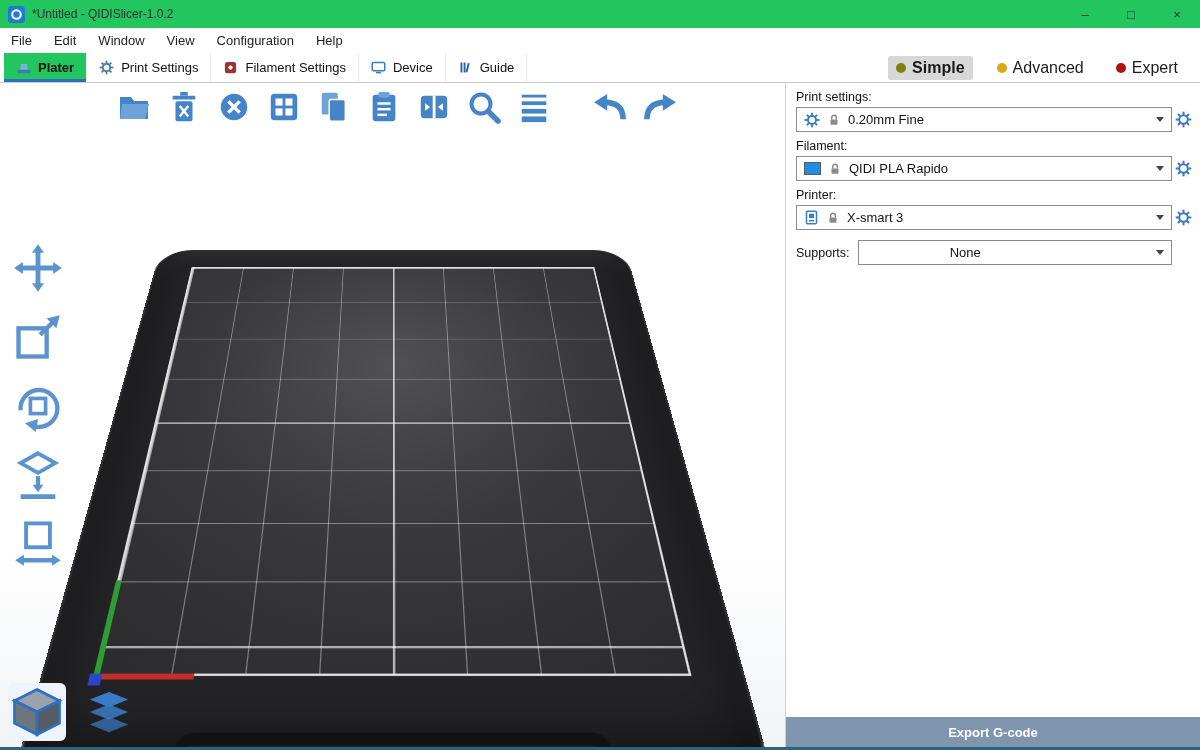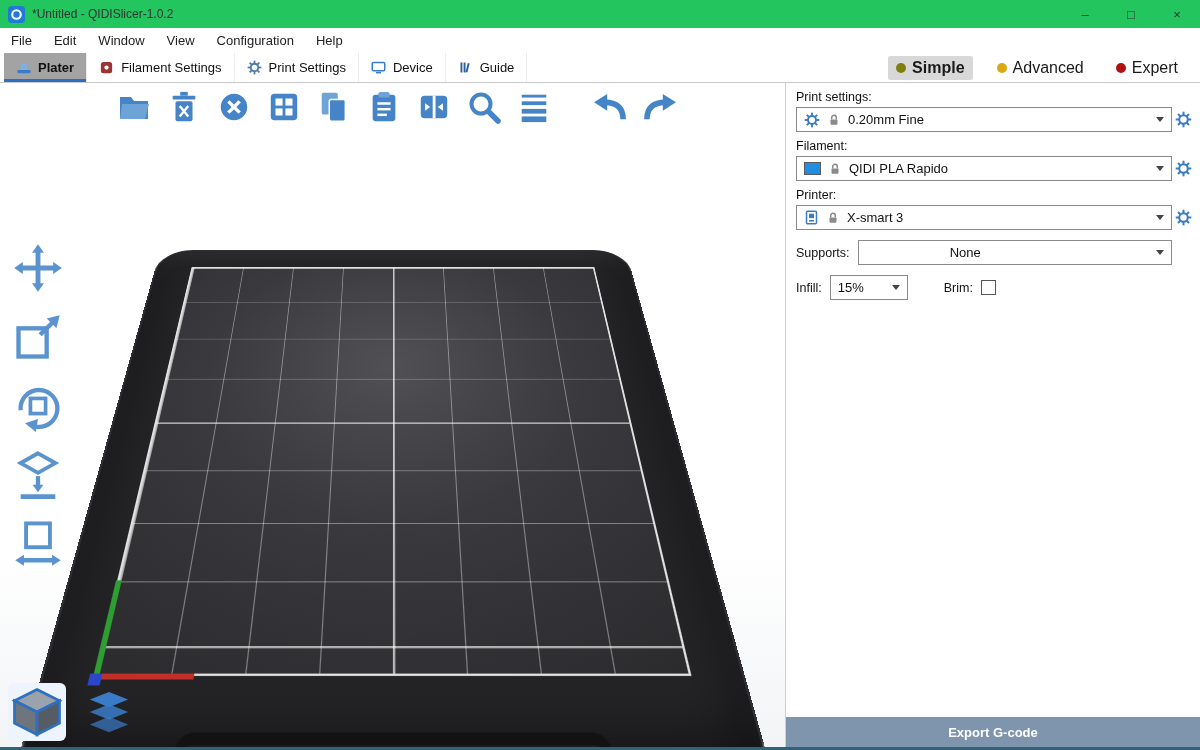--- a/index.html
+++ b/index.html
@@ -14,21 +14,21 @@
   .winbtn { width:46px; height:28px; display:flex; align-items:center; justify-content:center; font-size:13px; color:#333; cursor:default; }
 
   
   .menubar { height:25px; display:flex; align-items:center; gap:4px; padding-left:2px; background:#fff; }
   .menu-item { font-size:13px; color:#222; padding:3px 9px; }
 
   
   .tabbar { height:30px; display:flex; align-items:stretch; border-bottom:1px solid #c9c9c9; background:#fff; padding-left:4px; }
   .tab { display:flex; align-items:center; gap:6px; padding:0 12px; font-size:13px; color:#111; border-right:1px solid #ececec; position:relative; }
   .tab .ticon { width:16px; height:16px; display:inline-flex; }
-  .tab.active { background:#a3a3a3; font-weight:bold; }
+  .tab.active { background:#22c55e; font-weight:bold; }
   .tab.active::after { content:""; position:absolute; left:0; right:0; bottom:0; height:3px; background:#2d6fbe; }
   .modes { margin-left:auto; display:flex; align-items:center; gap:16px; padding-right:14px; }
   .mode { display:flex; align-items:center; gap:6px; font-size:16px; padding:3px 8px; border-radius:2px; }
   .mode.active { background:#d8d8d8; font-weight:bold; }
   .mdot { width:10px; height:10px; border-radius:50%; display:inline-block; }
 
   
   .main { position:relative; height:664px; }
   .viewport { position:absolute; left:0; top:0; width:786px; height:664px; overflow:hidden;
               background:linear-gradient(#ffffff 70%, #f2f4f6); border-right:1px solid #cfcfcf; }
@@ -123,43 +123,43 @@
       <svg viewBox="0 0 24 24" width="16" height="16">
         <rect x="2" y="15" width="20" height="5" rx="2" fill="#3a7bc8"></rect>
         <rect x="7" y="6" width="10" height="8" fill="#7fb0e0"></rect>
       </svg>
     </span>
     <span>Plater</span>
   </div>
   <div class="tab">
     <span class="ticon">
       <svg viewBox="0 0 24 24" width="15" height="15">
-        <rect x="3" y="3" width="18" height="18" rx="4" fill="#9c3434"></rect>
-        <circle cx="12" cy="12" r="3.4" fill="#fff"></circle>
-      </svg>
-    </span>
-    <span>Filament Settings</span>
-  </div>
-  <div class="tab">
-    <span class="ticon">
-      <svg viewBox="0 0 24 24" width="15" height="15">
         <g fill="#4a7ba6">
           <rect x="10.6" y="1" width="2.8" height="5"></rect>
             <rect x="10.6" y="18" width="2.8" height="5"></rect>
           <rect x="1" y="10.6" width="5" height="2.8"></rect>
             <rect x="18" y="10.6" width="5" height="2.8"></rect>
           <rect x="10.6" y="1" width="2.8" height="5" transform="rotate(45 12 12)"></rect>
           <rect x="10.6" y="18" width="2.8" height="5" transform="rotate(45 12 12)"></rect>
           <rect x="1" y="10.6" width="5" height="2.8" transform="rotate(45 12 12)"></rect>
           <rect x="18" y="10.6" width="5" height="2.8" transform="rotate(45 12 12)"></rect>
         </g>
         <circle cx="12" cy="12" r="6" fill="none" stroke="#4a7ba6" stroke-width="3"></circle>
       </svg>
     </span>
     <span>Print Settings</span>
+  </div>
+  <div class="tab">
+    <span class="ticon">
+      <svg viewBox="0 0 24 24" width="15" height="15">
+        <rect x="3" y="3" width="18" height="18" rx="4" fill="#9c3434"></rect>
+        <circle cx="12" cy="12" r="3.4" fill="#fff"></circle>
+      </svg>
+    </span>
+    <span>Filament Settings</span>
   </div>
   <div class="tab">
     <span class="ticon">
       <svg viewBox="0 0 24 24" width="15" height="15">
         <rect x="2" y="4" width="20" height="13" rx="2" fill="none" stroke="#3a7bc8" stroke-width="2.4"></rect>
         <rect x="8" y="19" width="8" height="2.4" fill="#3a7bc8"></rect>
       </svg>
     </span>
     <span>Device</span>
   </div>
@@ -504,27 +504,18 @@
     </div>
 
     <div class="inline-row">
       <span class="ilabel">Supports:</span>
       <div class="combo supports">
         <span class="ctext" style="margin:0 auto">None</span>
         <span class="chev"></span>
       </div>
     </div>
 
-    <div class="inline-row">
-      <span class="ilabel">Infill:</span>
-      <div class="combo infill">
-        <span class="ctext">15%</span>
-        <span class="chev"></span>
-      </div>
-      <span class="ilabel" style="margin-left:28px">Brim:</span>
-      <span class="checkbox"></span>
-    </div>
 
     <div class="export">Export G-code</div>
   </div>
 </div>
 
 <div class="bottom-edge"></div>
 
 </body></html>

